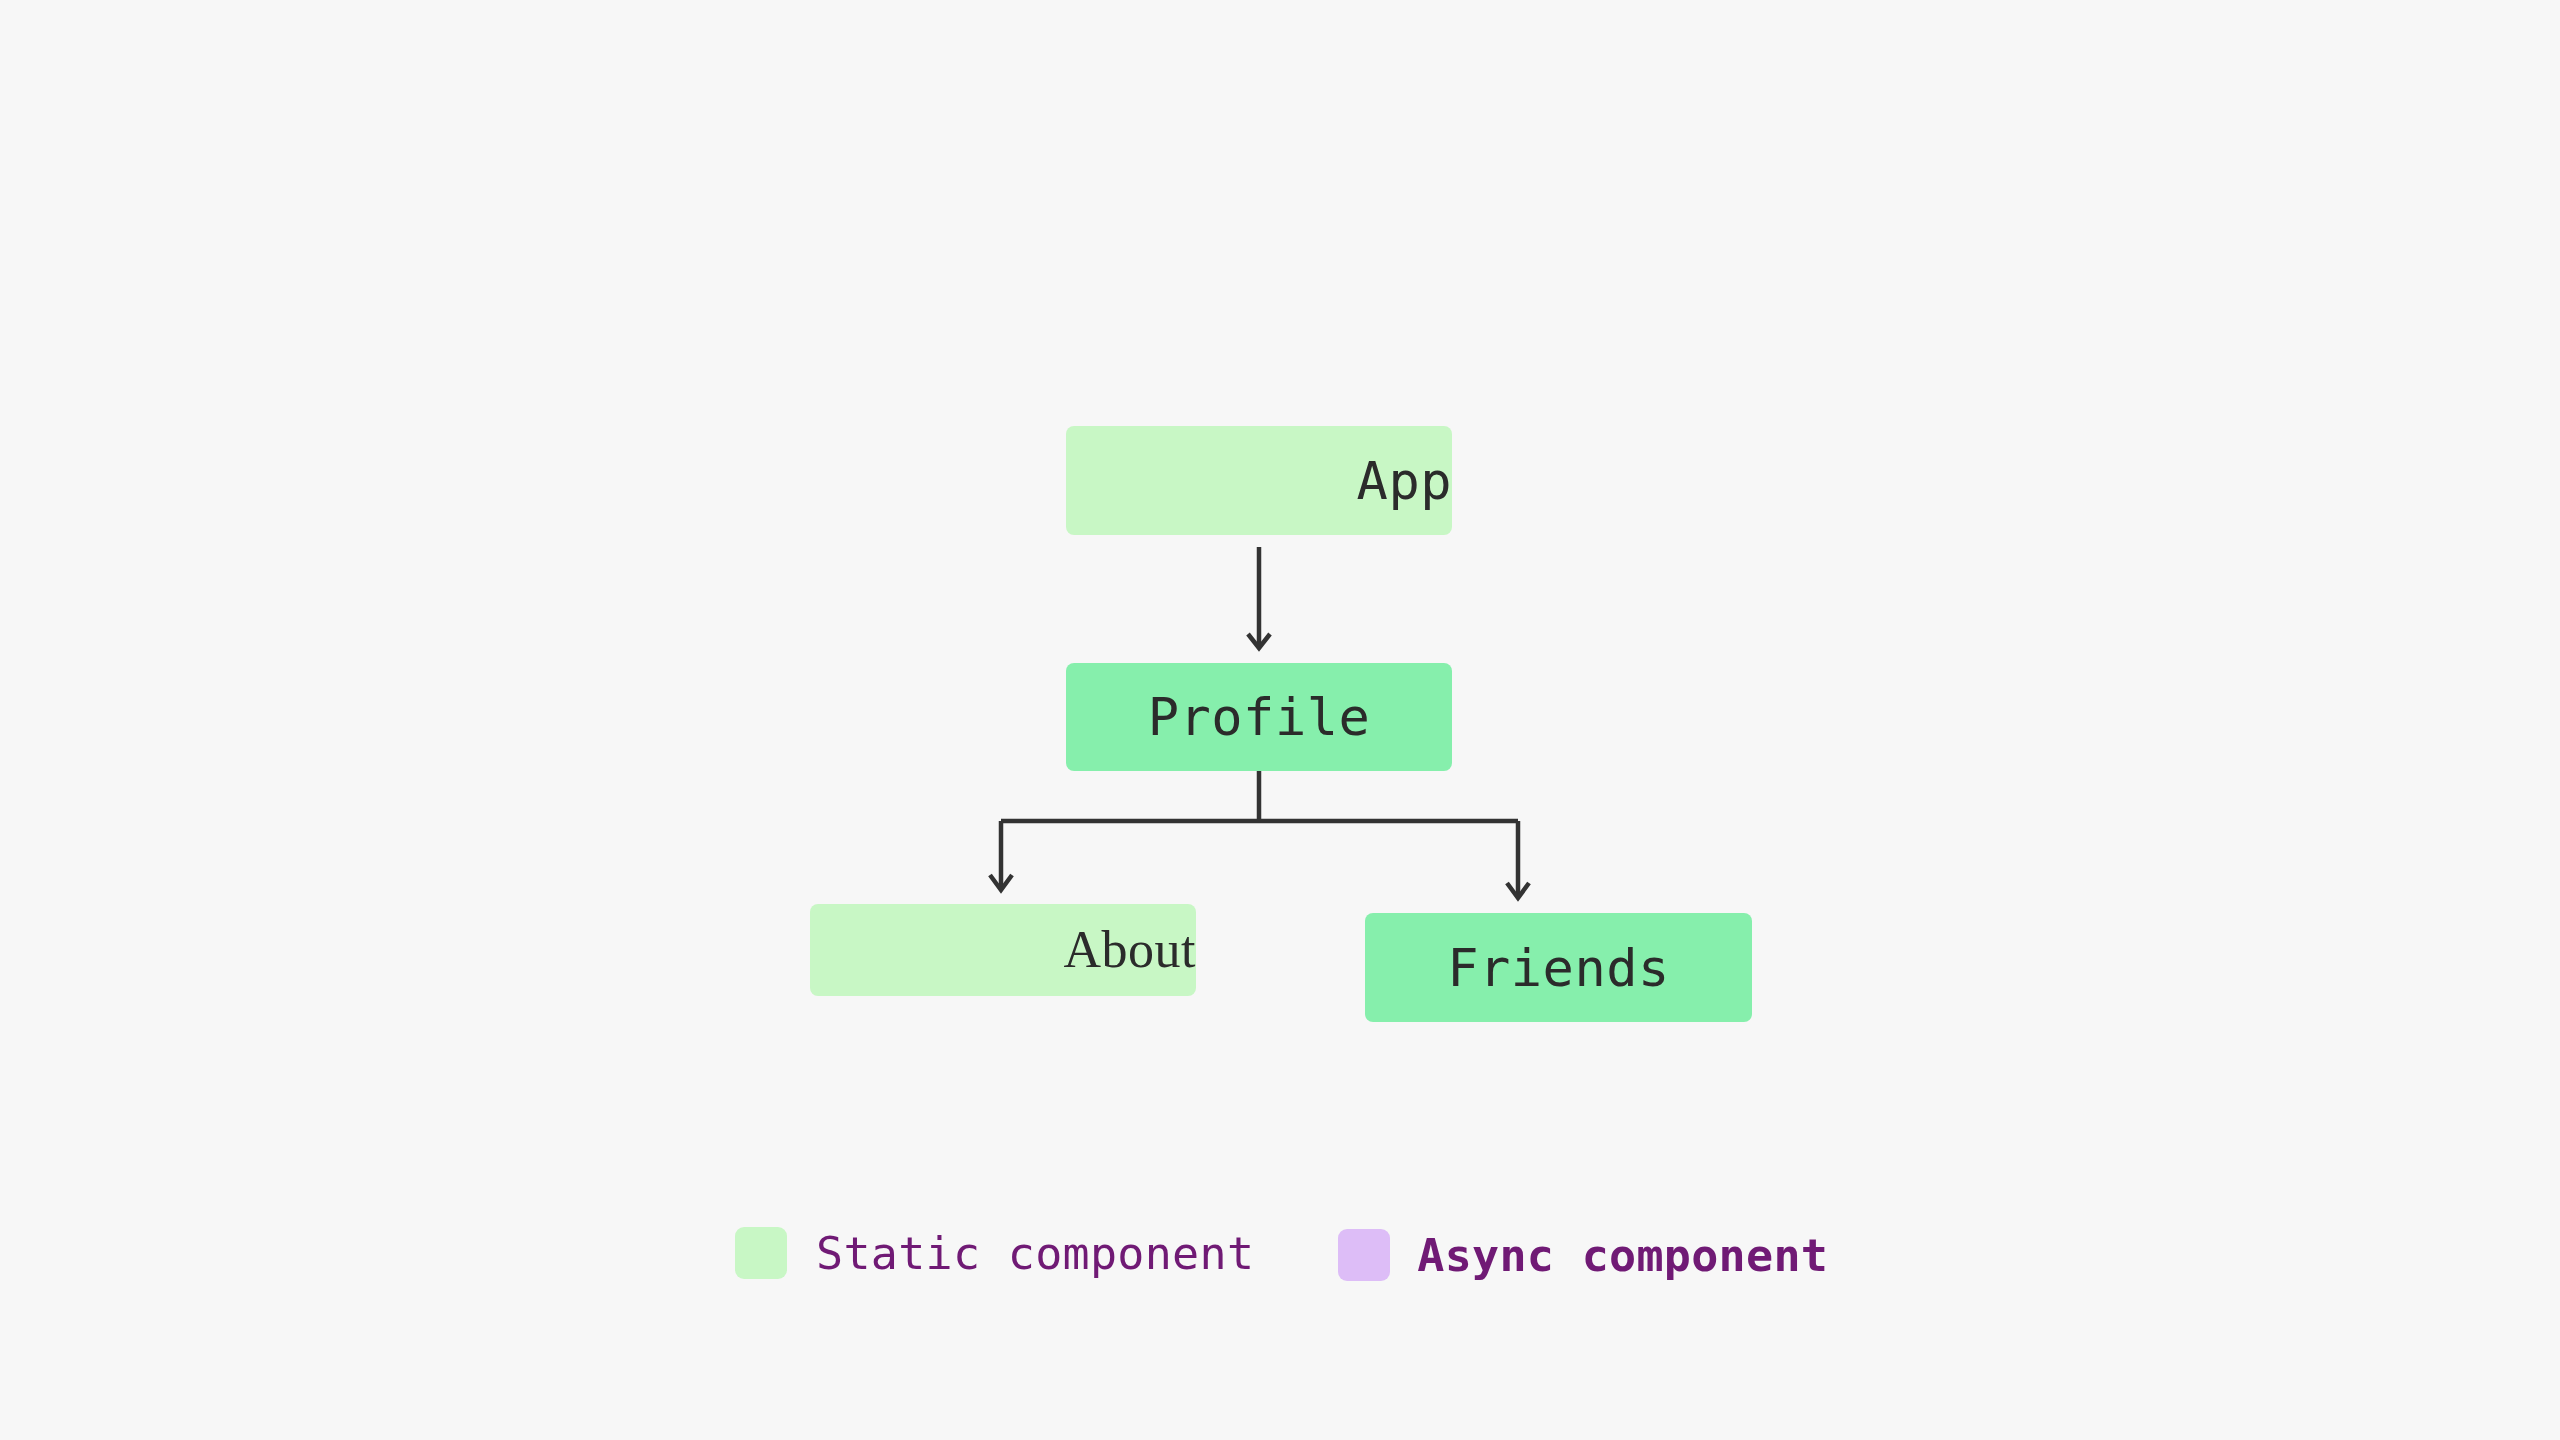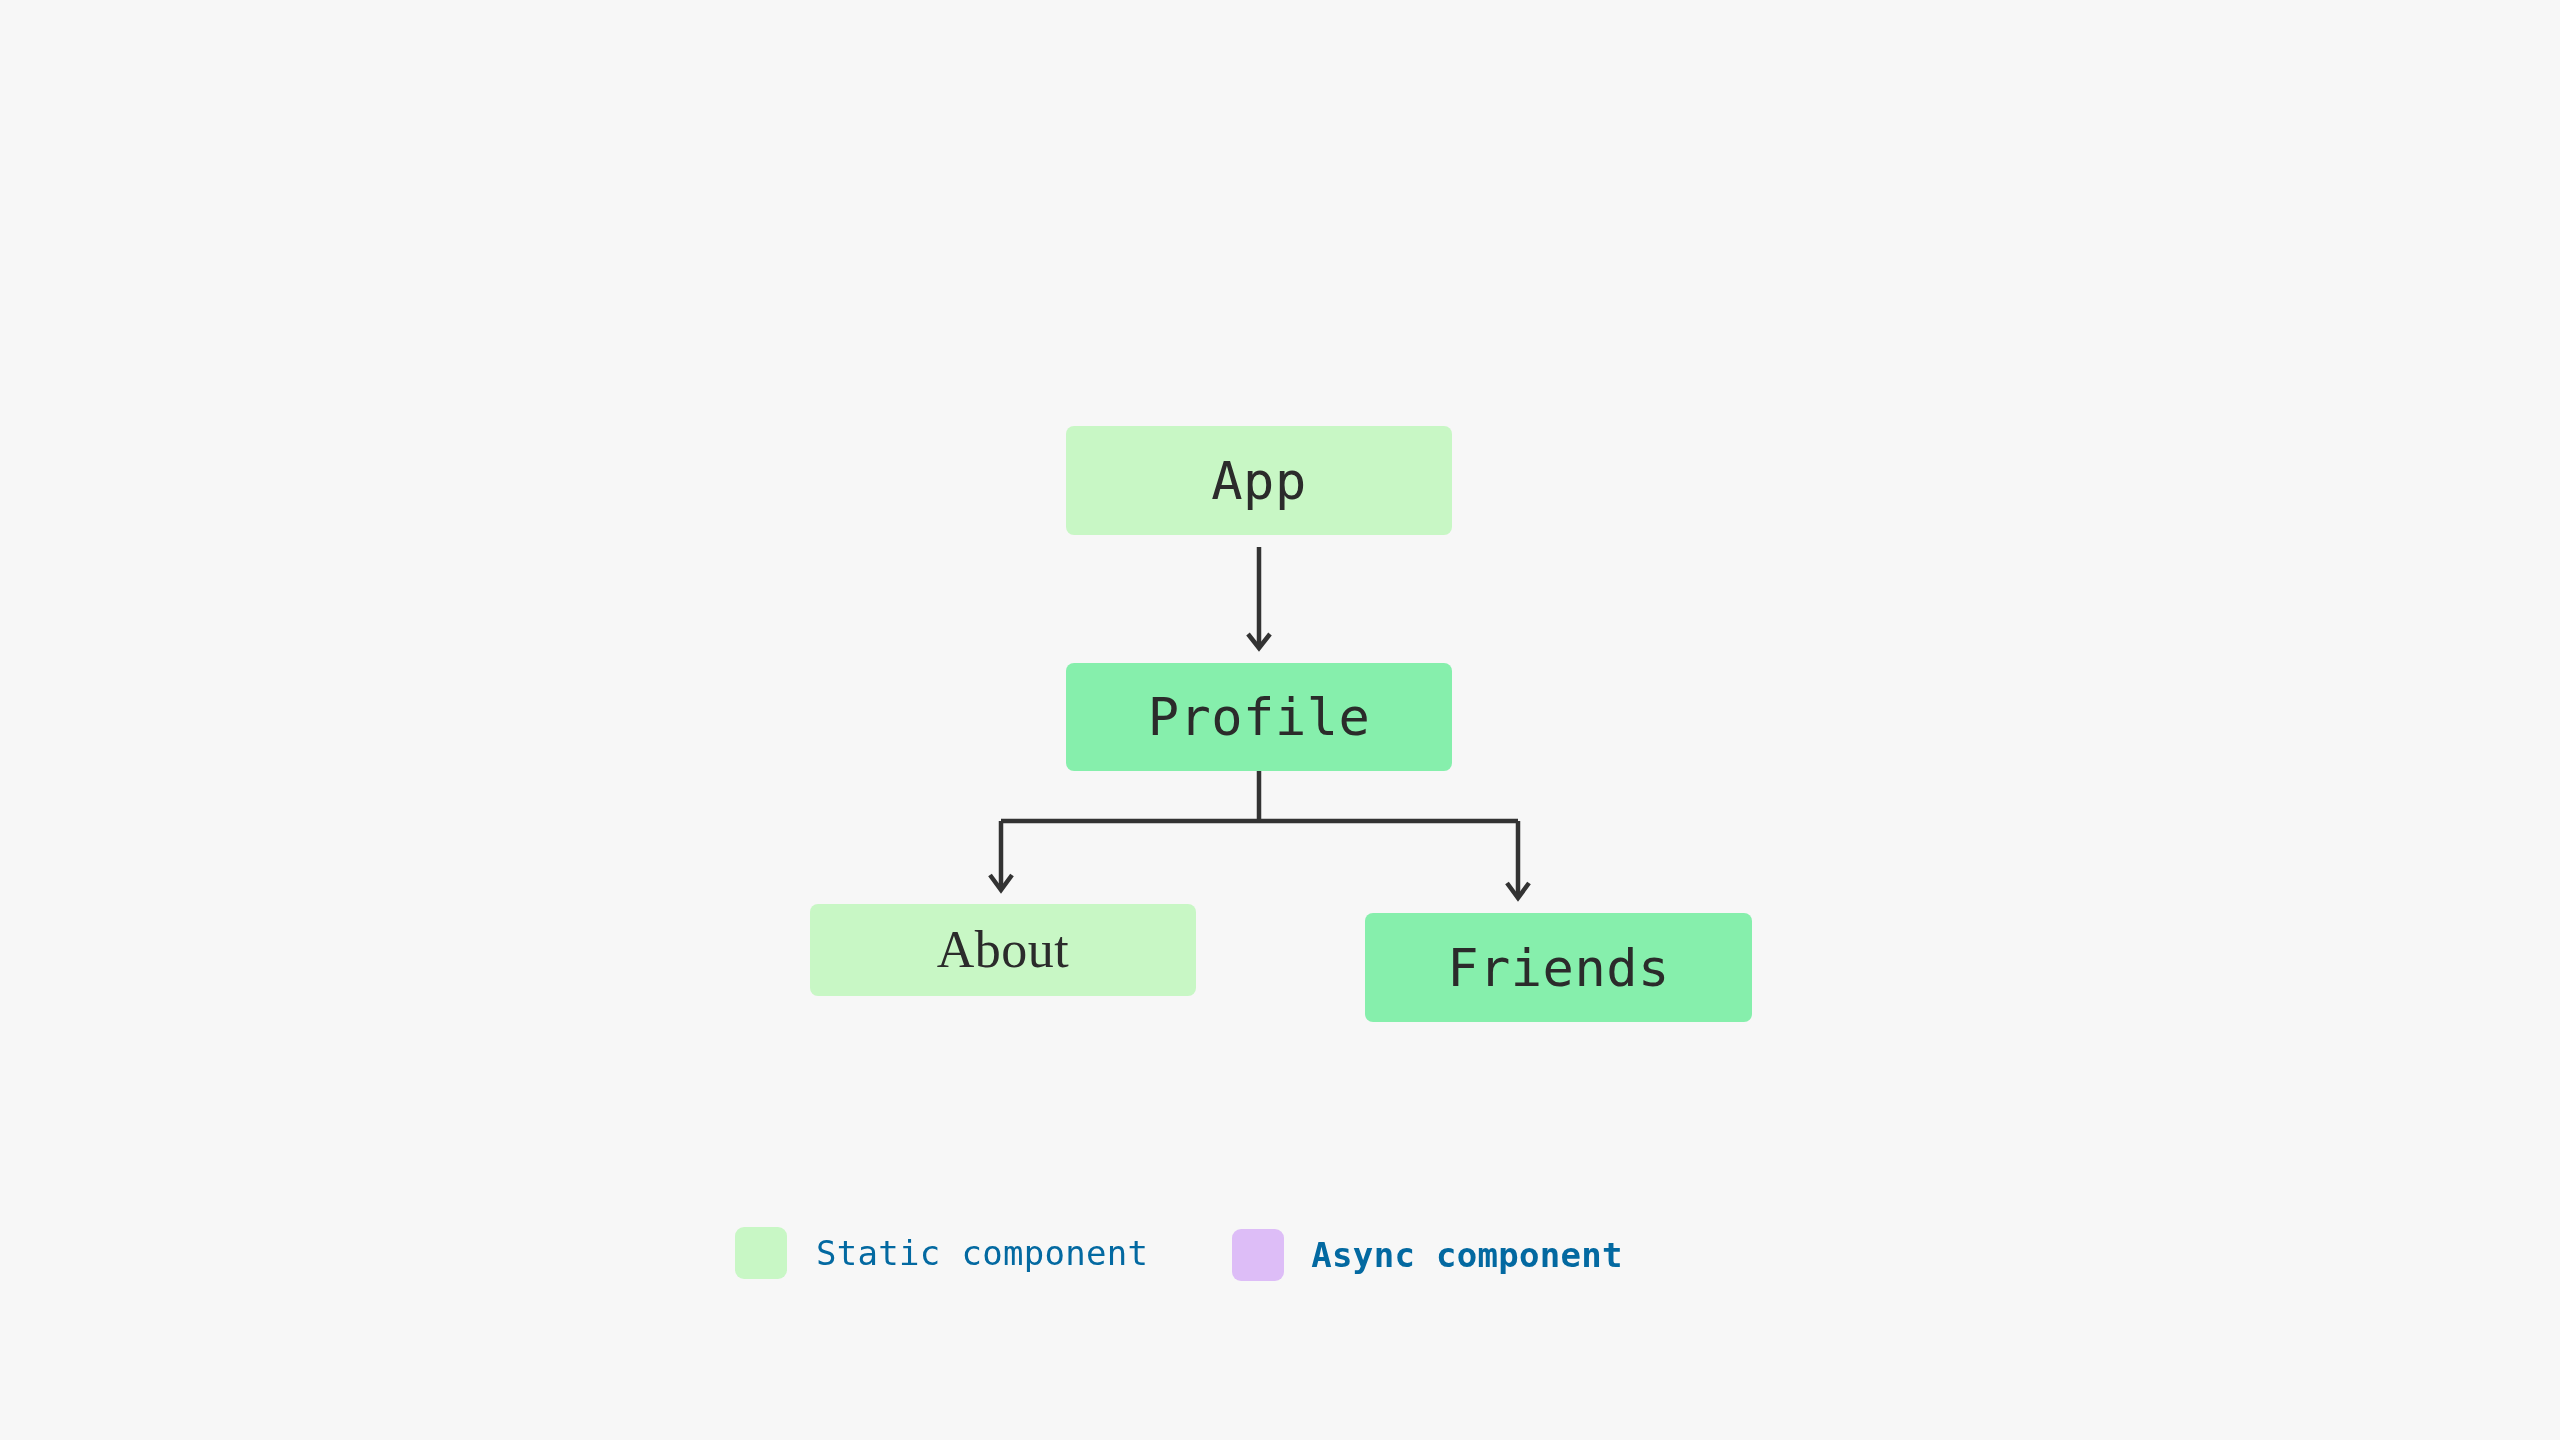--- a/index.html
+++ b/index.html
@@ -39,21 +39,21 @@
     align-items: center;
     justify-content: center;
     border-radius: 8px;
     color: #2b2b2b;
     font-size: 52px;
     line-height: 1;
     letter-spacing: 0.5px;
     white-space: nowrap;
   }
 
-  .node.static  { background: #c8f7c5; }
+  .node.static  { background: #c8f7c5; justify-content: flex-end; }
   .node.async   { background: #86efac; }
 
   #node-app {
     left: 1066px;  top: 426px;  width: 386px;  height: 109px;
   }
   #node-profile {
     left: 1066px;  top: 663px;  width: 386px;  height: 108px;
   }
   #node-about {
     left: 810px;   top: 904px;  width: 386px;  height: 92px; font-family: Liberation Serif, serif;
@@ -84,23 +84,23 @@
     height: 52px;
     border-radius: 9px;
     flex: none;
   }
 
   .legend-swatch.static { background: #c8f7c5; }
   .legend-swatch.async  { background: #ddbdf7; }
 
   .legend-label {
     margin-left: 29px;
-    font-size: 34px;
+    font-size: 45px;
     line-height: 1;
-    color: #0369a1;
+    color: #701a75;
     white-space: nowrap;
     letter-spacing: 0.3px;
   }
 
   #legend-item-async {
     margin-left: 84px;
     font-weight: bold;
   }
   #legend-item-async .legend-swatch { margin-top: 4px; }
   #legend-item-async .legend-label  { margin-top: 4px; margin-left: 27px; }

